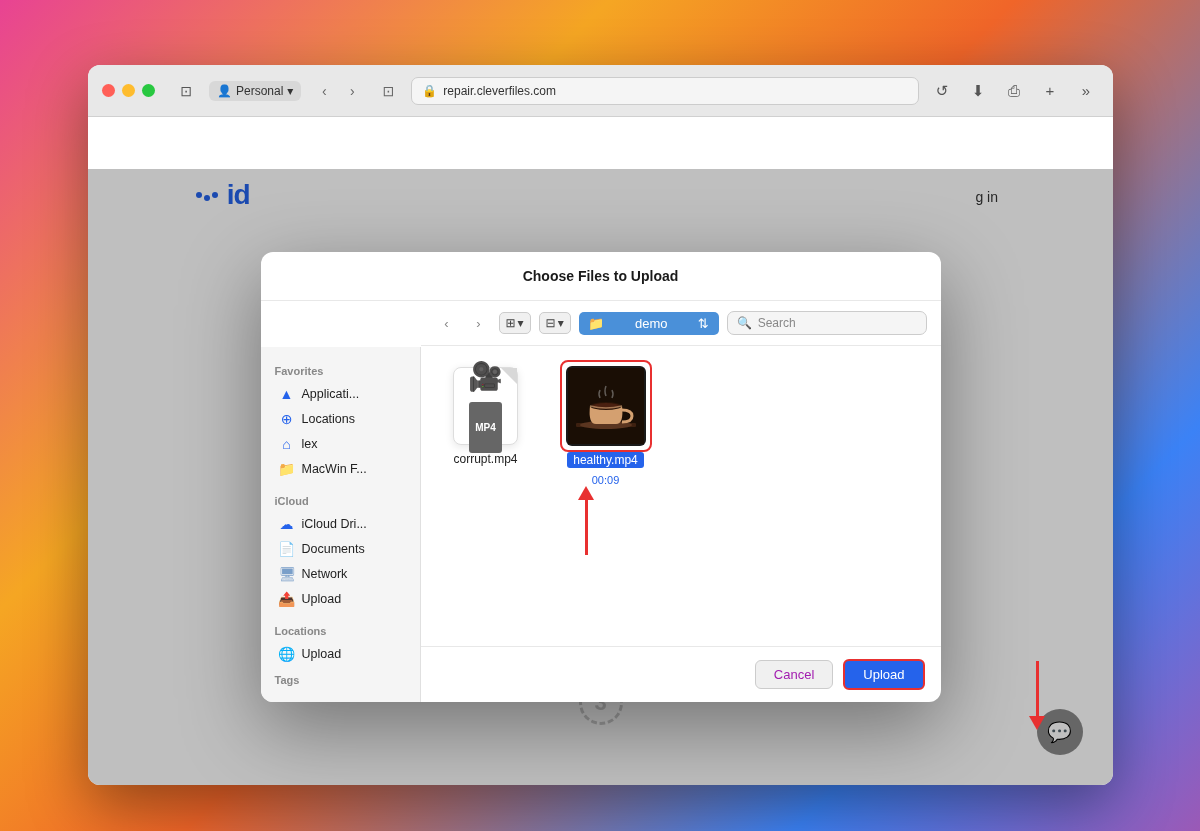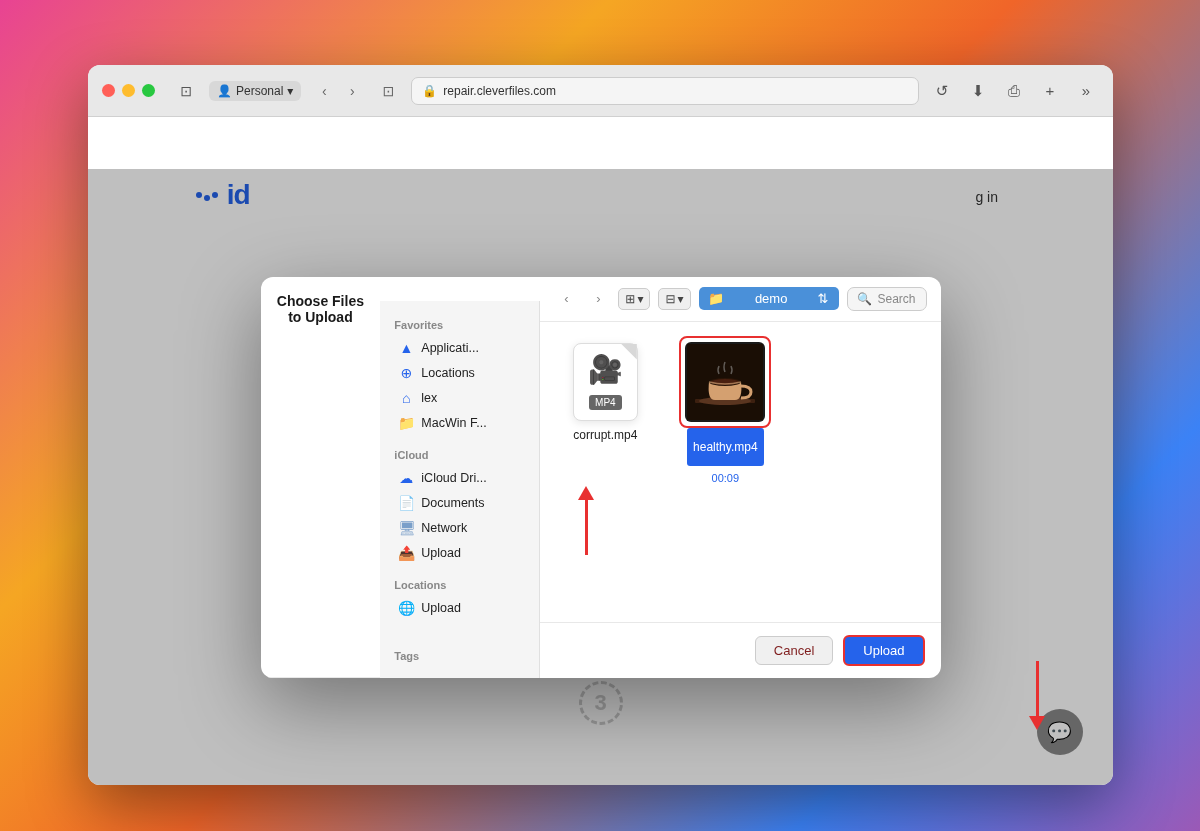--- a/index.html
+++ b/index.html
@@ -191,20 +191,21 @@
       z-index: 10;
     }
 
     .file-dialog {
       width: 680px;
       background: #ffffff;
       border-radius: 12px;
       box-shadow: 0 25px 80px rgba(0,0,0,0.4);
       overflow: hidden;
       display: flex;
+      flex-direction: column;
     }
 
     .dialog-title-bar {
       text-align: center;
       padding: 16px;
       font-size: 14px;
       font-weight: 600;
       color: #1a1a1a;
       border-bottom: 1px solid #e8e8e8;
     }
@@ -371,22 +372,22 @@
       height: 16px;
       background: #d8d8d8;
       border-bottom-left-radius: 5px;
       clip-path: polygon(0 0, 100% 100%, 100% 0);
     }
 
     .mp4-badge {
       background: #666;
       color: white;
       font-size: 10px;
-      font-weight: 400;
-      padding: 2px 6px;
+      font-weight: 700;
+      padding: 20px 6px;
       border-radius: 3px;
       margin-top: 9px;
     }
 
     .file-camera-icon {
       font-size: 28px;
       color: #555;
     }
 
     .video-thumbnail {
@@ -412,21 +413,21 @@
       font-size: 12px;
       color: #222;
       text-align: center;
       max-width: 90px;
       word-break: break-word;
     }
 
     .file-name-selected {
       background: #2563eb;
       color: white;
-      padding: 12px 6px;
+      padding: 1px 6px;
       border-radius: 3px;
       font-size: 12px;
     }
 
     .file-duration {
       font-size: 11px;
       color: #2563eb;
     }
 
     
@@ -439,21 +440,21 @@
       align-items: center;
     }
 
     .cancel-btn {
       background: #f0f0f0;
       border: 1px solid #ccc;
       border-radius: 6px;
       padding: 6px 18px;
       font-size: 13px;
       cursor: pointer;
-      color: #7f1d1d;
+      color: #a21caf;
     }
 
     .upload-btn {
       background: #2563eb;
       border: 2px solid #e83030;
       border-radius: 6px;
       padding: 6px 18px;
       font-size: 13px;
       cursor: pointer;
       color: white;
@@ -583,21 +584,21 @@
               <span>Upload</span>
             </div>
 
             <div class="sidebar-section-header" style="margin-top:8px;">Locations</div>
 
             <div class="sidebar-item">
               <span class="sidebar-item-icon">🌐</span>
               <span>Upload</span>
             </div>
 
-            <div class="sidebar-section-header" style="margin-top:24px;">Tags</div>
+            <div class="sidebar-section-header" style="margin-top:2px;">Tags</div>
           </div>
 
           <div class="dialog-main">
 
             <div class="dialog-toolbar">
               <button class="nav-arrow-btn">‹</button>
               <button class="nav-arrow-btn">›</button>
 
               <button class="view-btn">
                 <span>⊞</span>

